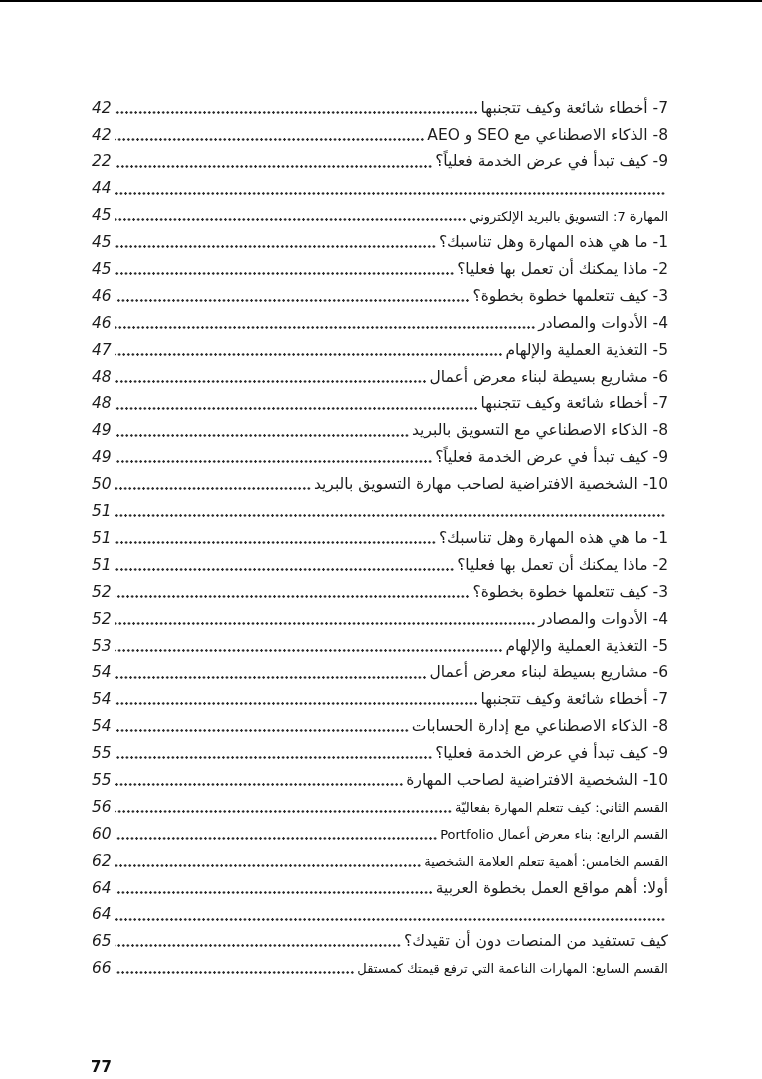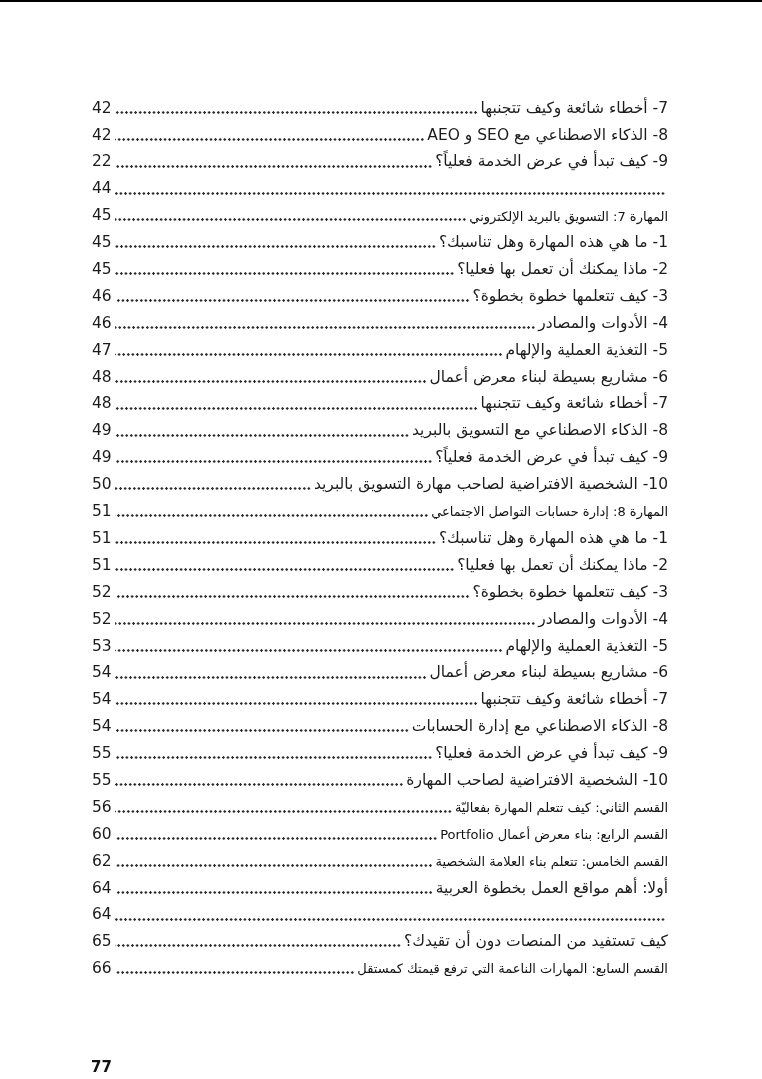--- a/index.html
+++ b/index.html
@@ -55,20 +55,21 @@
     background-image: radial-gradient(circle, #2b2b2b 1.05px, rgba(0,0,0,0) 1.35px);
     background-size: 4.6px 4.6px;
     background-repeat: repeat-x;
     background-position: right bottom 2px;
   }
   .toc-page {
     flex: 0 0 auto;
     direction: ltr;
     font-size: 15.5px;
     color: #1c1c1c;
+    font-style: italic;
   }
   .page-footer {
     position: absolute;
     left: 91px;
     top: 1058px;
     font-weight: bold;
     font-size: 15px;
     color: #111111;
     direction: ltr;
   }
@@ -147,21 +148,20 @@
     <span class="toc-label">9- كيف تبدأ في عرض الخدمة فعلياً؟</span>
     <span class="toc-dots"></span>
     <span class="toc-page">49</span>
   </div>
     <div class="toc-row">
     <span class="toc-label">10- الشخصية الافتراضية لصاحب مهارة التسويق بالبريد</span>
     <span class="toc-dots"></span>
     <span class="toc-page">50</span>
   </div>
     <div class="toc-row bold">
-    <span class="toc-label">المهارة 8: إدارة حسابات التواصل الاجتماعي</span>
     <span class="toc-dots"></span>
     <span class="toc-page">51</span>
   </div>
     <div class="toc-row">
     <span class="toc-label">1- ما هي هذه المهارة وهل تناسبك؟</span>
     <span class="toc-dots"></span>
     <span class="toc-page">51</span>
   </div>
     <div class="toc-row">
     <span class="toc-label">2- ماذا يمكنك أن تعمل بها فعليا؟</span>
@@ -212,21 +212,21 @@
     <span class="toc-label">القسم الثاني: كيف تتعلم المهارة بفعاليّة</span>
     <span class="toc-dots"></span>
     <span class="toc-page">56</span>
   </div>
     <div class="toc-row bold">
     <span class="toc-label">القسم الرابع: بناء معرض أعمال Portfolio</span>
     <span class="toc-dots"></span>
     <span class="toc-page">60</span>
   </div>
     <div class="toc-row bold">
-    <span class="toc-label">القسم الخامس: تتعلم بناء العلامة الشخصية</span>
+    <span class="toc-label">القسم الخامس: أهمية تتعلم العلامة الشخصية</span>
     <span class="toc-dots"></span>
     <span class="toc-page">62</span>
   </div>
     <div class="toc-row">
     <span class="toc-label">أولا: أهم مواقع العمل بخطوة العربية</span>
     <span class="toc-dots"></span>
     <span class="toc-page">64</span>
   </div>
     <div class="toc-row">
     <span class="toc-dots"></span>

